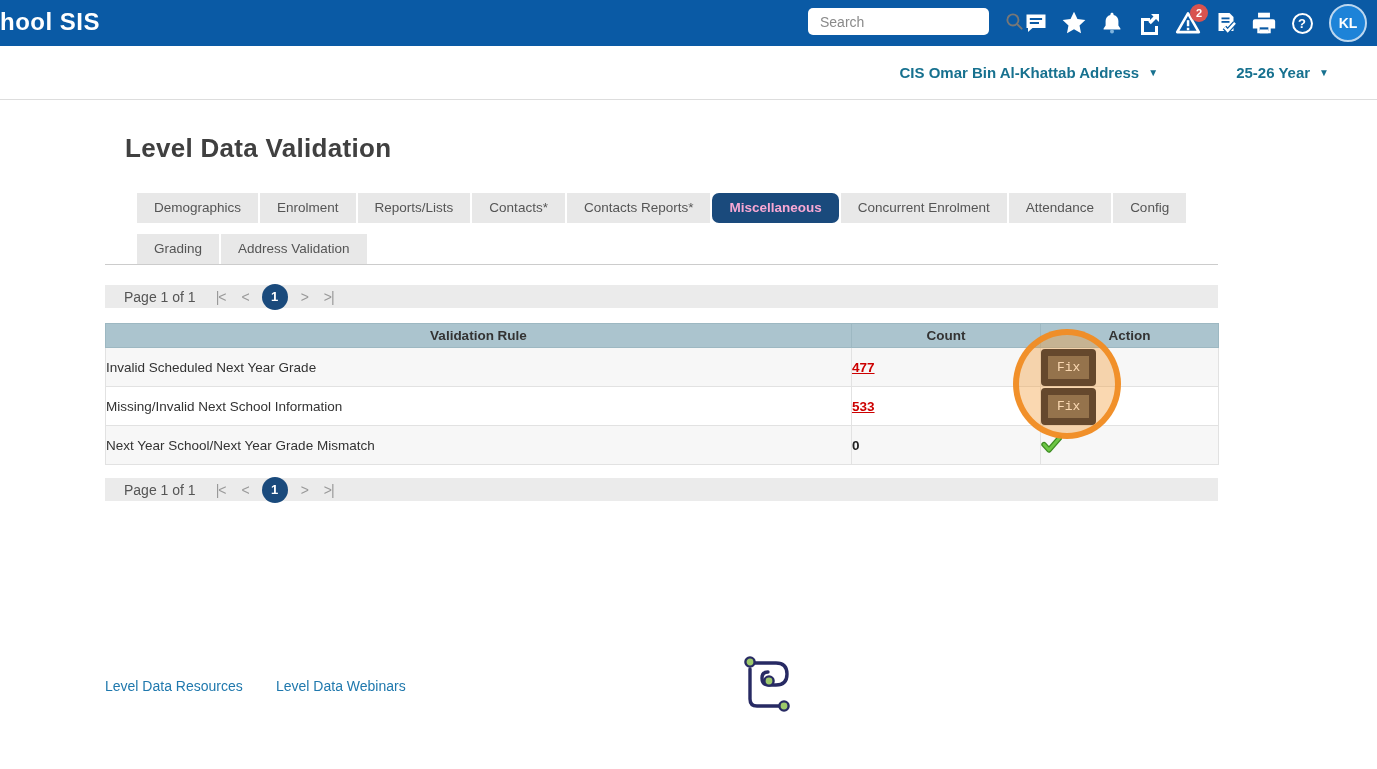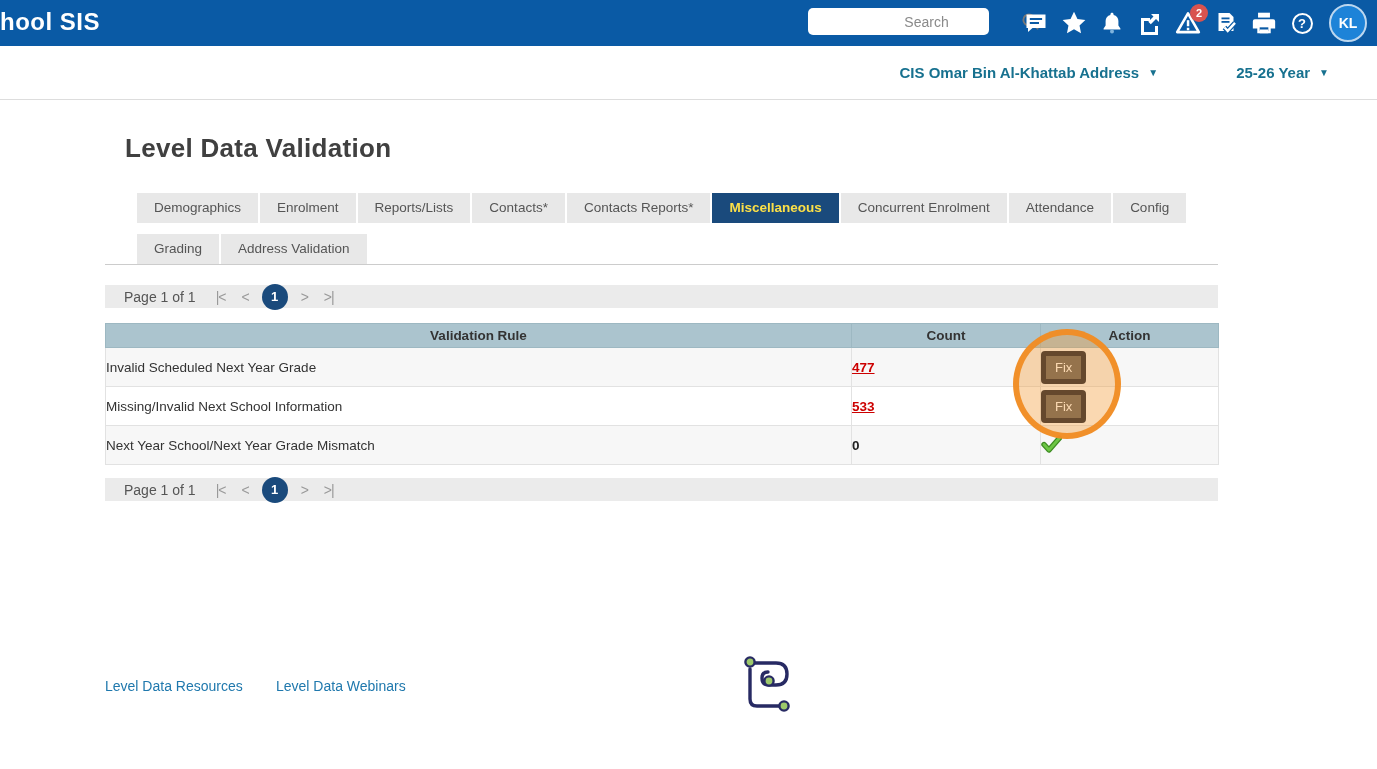--- a/index.html
+++ b/index.html
@@ -14,23 +14,22 @@
   .app-title {
     position:absolute; left:0; top:8px; color:#fff; font-size:24px;
     font-weight:bold; white-space:nowrap; letter-spacing:.5px;
   }
   .search-box {
     position:absolute; left:808px; top:8px; width:181px; height:27px;
     background:#fff; border-radius:5px; display:flex; align-items:center;
   }
   .search-box input {
     flex:1; border:none; outline:none; background:transparent;
-    padding:0 4px 0 28px; font-size:14px; color:#737373;
+    padding:0 4px 0 12px; font-size:14px; color:#737373;
     font-family:"Liberation Sans", sans-serif;
-    text-align:center;
   }
   .search-box input::placeholder { color:#8a8a8a; }
   .search-box .mag { margin-right:8px; display:flex; }
   .hdr-icons {
     position:absolute; right:10px; top:0; height:46px;
     display:flex; align-items:center;
   }
   .hicon {
     width:26px; height:26px; margin-left:12px; position:relative;
     display:flex; align-items:center; justify-content:center; cursor:pointer;
@@ -73,21 +72,21 @@
     letter-spacing:.3px;
   }
   .tabs-row { display:flex; margin-left:32px; margin-top:0;text-align:right; }
   .tabs-row.first { margin-top:29px; }
   .tabs-row.second { margin-top:11px; }
   .tab {
     background:#e8e8e8; color:#555; font-size:13.5px; height:30px;
     line-height:30px; padding:0 17px; margin-right:2px; cursor:pointer;
     white-space:nowrap;
   }
-  .tab.active { background:#1a4a7c; color:#fde047; font-weight:bold; }
+  .tab.active { background:#1a4a7c; color:#f9a8d4; font-weight:bold;border-radius:7px; }
   .tabs-underline { height:1px; background:#ccc; width:1113px; }
 
   
   .pagebar {
     height:23px; background:#ebebeb; display:flex; align-items:center;
     padding-left:19px; width:100%;
   }
   .pagebar.top { margin-top:20px; }
   .pagebar.bottom { margin-top:13px; }
   .pb-label { color:#555; font-size:14px; margin-right:12px; }
@@ -112,23 +111,23 @@
   }
   table.validation td { height:39px; border:1px solid #e2e2e2; padding:0; }
   tr.odd  { background:#f7f7f7; }
   tr.even { background:#ffffff; }
   .cell-rule  { padding-left:16px; color:#333; }
   .cell-count { padding-left:20px; }
   .count-link { color:#c00; font-weight:bold; text-decoration:underline; cursor:pointer; }
   .count-zero { color:#222; font-weight:bold; }
   .cell-action { padding-left:17px; }
   .fix-btn {
-    background:#5d5d5d; color:#fff; border:5px solid #0f172a;
+    background:#5d5d5d; color:#fff; border:7px solid #0f172a;
     border-radius:4px; font-size:13px; padding:4px 9px; cursor:pointer;
-    font-family:Liberation Sans, sans-serif;
+    font-family:Liberation Mono, monospace;
   }
 
   
   .annotation {
     position:absolute; left:1013px; top:329px; width:108px; height:110px;
     border-radius:50%; border:6px solid rgba(240,140,35,.95);
     background:rgba(243,152,50,.38); pointer-events:none; z-index:10;
   }
 
   

